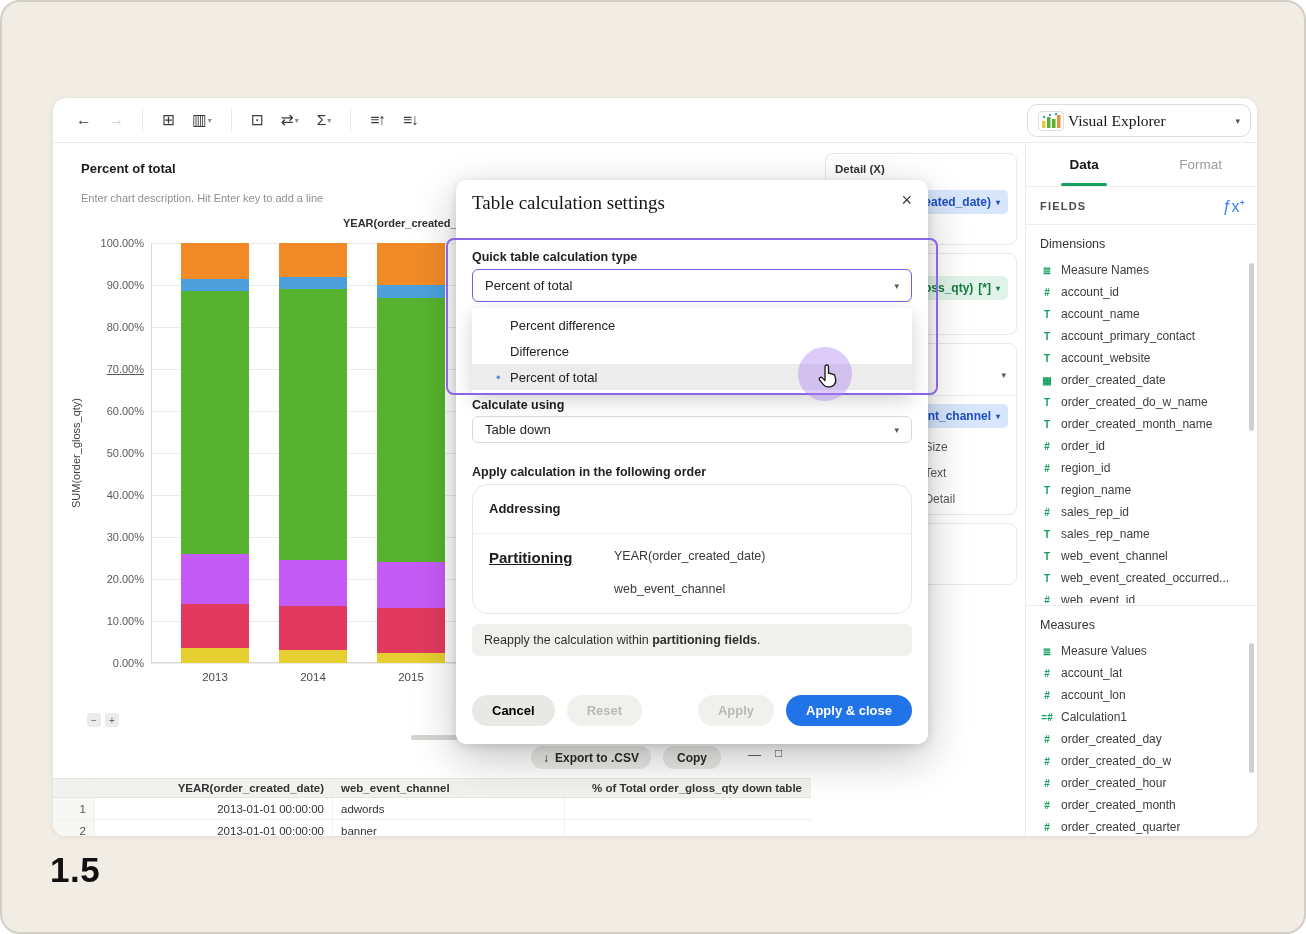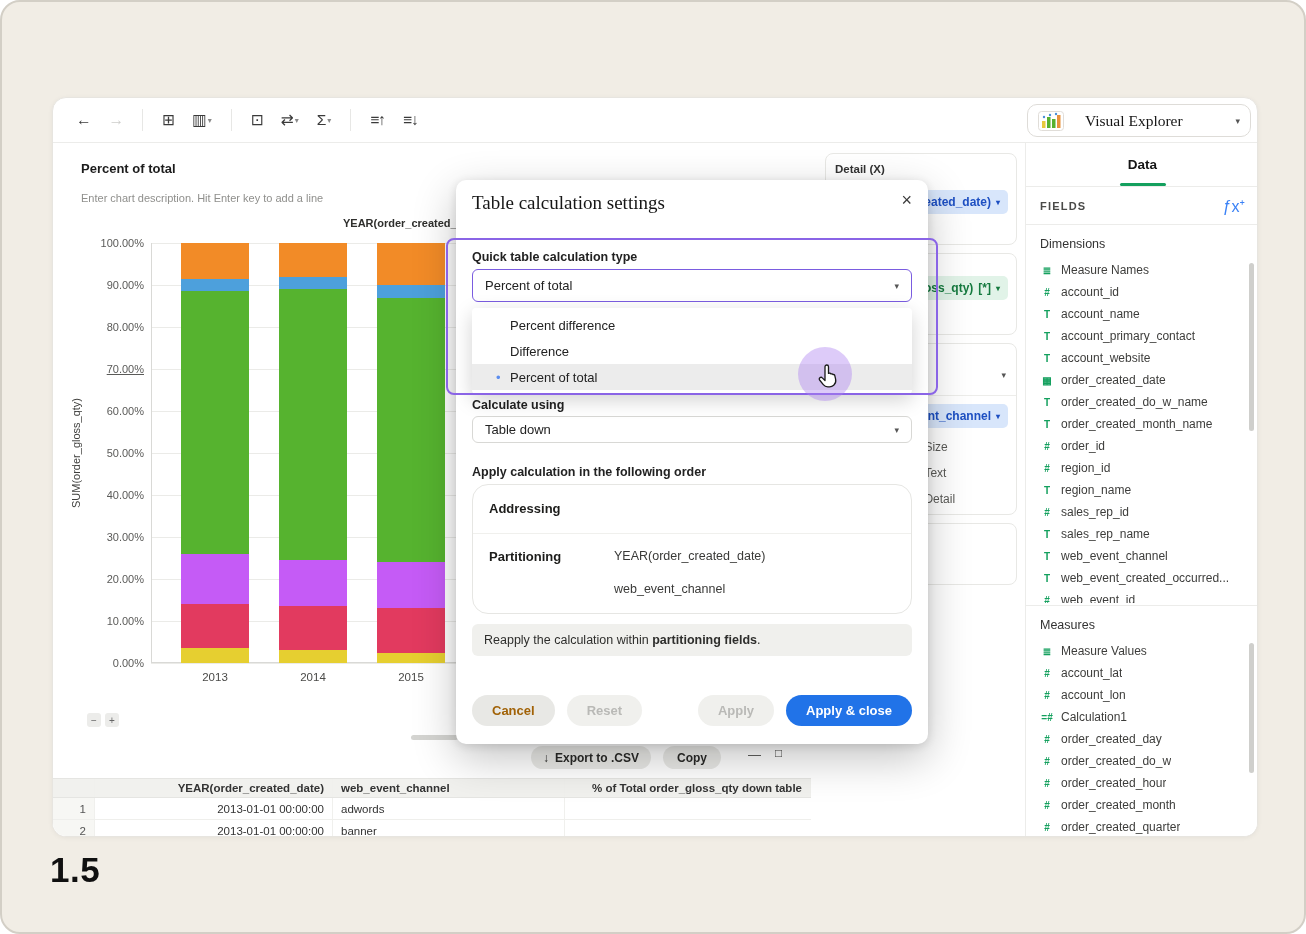--- a/index.html
+++ b/index.html
@@ -6,21 +6,21 @@
   *{box-sizing:border-box;}
   #page{position:relative;width:1306px;height:934px;background:#f1ede5;border:2px solid #d3cfc6;border-radius:20px;overflow:hidden;font-family:"Liberation Sans",sans-serif;}
   .window{position:absolute;left:50px;top:95px;width:1206px;height:740px;background:#fff;border:1px solid #e7e5e0;border-radius:14px;overflow:hidden;box-shadow:0 1px 5px rgba(0,0,0,.05);}
   
   .toolbar{position:absolute;left:0;top:0;width:100%;height:45px;border-bottom:1px solid #ececea;display:flex;align-items:center;padding:0 14px;}
   #toolbar-icons{display:flex;align-items:center;}
   .tb-icon{display:flex;align-items:center;gap:2px;margin:0 9px;color:#3a3a3a;font-size:15.5px;cursor:pointer;letter-spacing:-1px;}
   .tb-icon.disabled{color:#cdcdcb;}
   .tb-caret{font-size:8px;color:#8a8a8a;letter-spacing:0;}
   .tb-divider{width:1px;height:22px;background:#e7e7e5;margin:0 10px;}
-  .brand{position:absolute;right:6px;top:6px;width:224px;height:33px;border:1px solid #dedcd8;border-radius:10px;display:flex;align-items:center;gap:21px;padding:0 10px;background:#fff;cursor:pointer;}
+  .brand{position:absolute;right:6px;top:6px;width:224px;height:33px;border:1px solid #dedcd8;border-radius:10px;display:flex;align-items:center;gap:4px;padding:0 10px;background:#fff;cursor:pointer;}
   .brand-name{font-family:"Liberation Serif",serif;font-size:15.5px;color:#161616;}
   .brand-caret{margin-left:auto;font-size:9px;color:#555;}
   
   .main{position:absolute;left:0;top:45px;width:972px;height:695px;background:#fff;}
   .chart-title{position:absolute;left:28px;top:18px;font-size:13px;font-weight:bold;color:#1c1c1c;}
   .chart-desc{position:absolute;left:28px;top:49px;font-size:11px;color:#8f8f8c;}
   .col-header{position:absolute;left:290px;top:74px;font-size:11px;font-weight:bold;color:#2f2f2d;white-space:nowrap;}
   .y-axis-title{position:absolute;left:23px;top:310px;transform:translate(-50%,-50%) rotate(-90deg);font-size:11px;color:#3f3f3d;white-space:nowrap;}
   .plot{position:absolute;left:98px;top:100px;width:660px;height:420px;}
   .gridline{position:absolute;left:0;width:100%;height:1px;background:#ebebe8;}
@@ -99,27 +99,27 @@
   #select-quick{top:89px;border:1.5px solid #7a5ce0;}
   #select-calc{top:236px;height:27px;border:1px solid #d8d8d5;}
   .m-select .caret{margin-left:auto;font-size:9px;color:#555;}
   .dropdown{position:absolute;left:16px;right:16px;top:128px;background:#fff;border-radius:4px;box-shadow:0 6px 20px rgba(0,0,0,.18);padding:4px 0;z-index:25;}
   .dd-item{height:26px;display:flex;align-items:center;padding-left:38px;font-size:13px;color:#222;position:relative;cursor:pointer;}
   .dd-item.selected{background:#ececec;}
   .dd-bullet{position:absolute;left:24px;color:#5b8def;font-size:13px;}
   .order-box{position:absolute;left:16px;right:16px;top:304px;height:130px;border:1px solid #e6e6e3;border-radius:16px;}
   .ob-addressing{position:absolute;left:16px;top:16px;font-size:13px;font-weight:bold;color:#1d1d1b;}
   .ob-div{position:absolute;left:0;right:0;top:48px;border-top:1px solid #f0f0ed;}
-  .ob-partitioning{position:absolute;left:16px;top:64px;font-size:13px;font-weight:bold;color:#1d1d1b;}
+  .ob-partitioning{position:absolute;left:16px;top:64px;font-size:15px;font-weight:bold;color:#1d1d1b;text-decoration:underline;}
   #part-fields{position:absolute;left:141px;top:64px;display:flex;flex-direction:column;gap:19px;font-size:12.5px;color:#3a3a38;}
   .note-bar{position:absolute;left:16px;right:16px;top:444px;height:32px;background:#f0f0ed;border-radius:6px;display:flex;align-items:center;padding-left:12px;font-size:12.5px;color:#2e2e2c;}
   .note-bar span,.note-bar b{white-space:pre;}
   .m-footer{position:absolute;left:16px;right:16px;top:515px;height:31px;display:flex;align-items:center;}
   .btn{height:31px;border-radius:16px;display:flex;align-items:center;justify-content:center;font-size:13px;font-weight:bold;padding:0 20px;cursor:pointer;}
-  .btn-cancel{background:#e8e8e5;color:#a16207;margin-right:12px;}
+  .btn-cancel{background:#e8e8e5;color:#000000;margin-right:12px;}
   .btn-disabled{background:#f0f0ed;color:#b9b9b6;cursor:default;}
   .btn-primary{background:#2173e8;color:#fff;margin-left:12px;}
   .f-spacer{flex:1;}
   .cursor-circle{position:absolute;left:342px;top:167px;width:54px;height:54px;border-radius:50%;background:rgba(175,130,240,.42);z-index:40;pointer-events:none;}
   .cursor-hand{position:absolute;left:361px;top:184px;z-index:41;pointer-events:none;}
   .version{position:absolute;left:48px;top:848px;font-size:35px;font-weight:bold;color:#101010;letter-spacing:.5px;}
 </style>
 </head>
 <body>
 
@@ -310,20 +310,21 @@
               <div class="t-cell c1">2013-01-01 00:00:00</div>
               <div class="t-cell c2">banner</div>
             </div>
           </div>
       </div>
     </div>
 
     <div class="sidebar">
       <div class="sb-tabs">
         <div class="sb-tab active">Data</div>
+        <div class="sb-tab">Format</div>
       </div>
       <div class="sb-fields-row">
         <span class="sb-fields-label">FIELDS</span>
         <span class="sb-fx">ƒx⁺</span>
       </div>
       <div class="sb-section-label">Dimensions</div>
       <div class="dims-wrap" id="dims-list">
           <div class="field-row">
             <span class="field-icon">≣</span>
             <span class="field-label">Measure Names</span>

